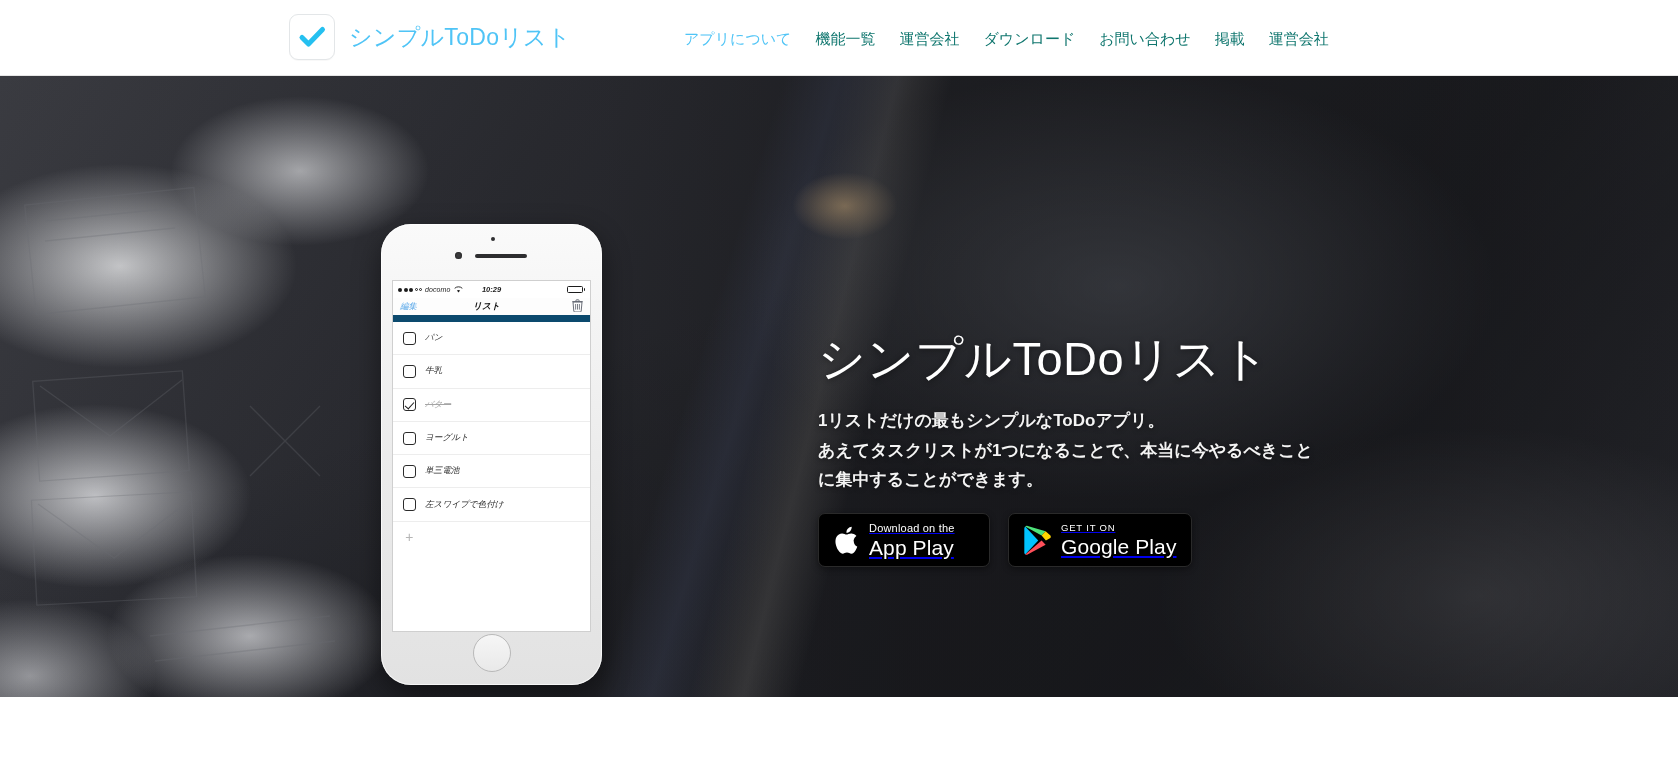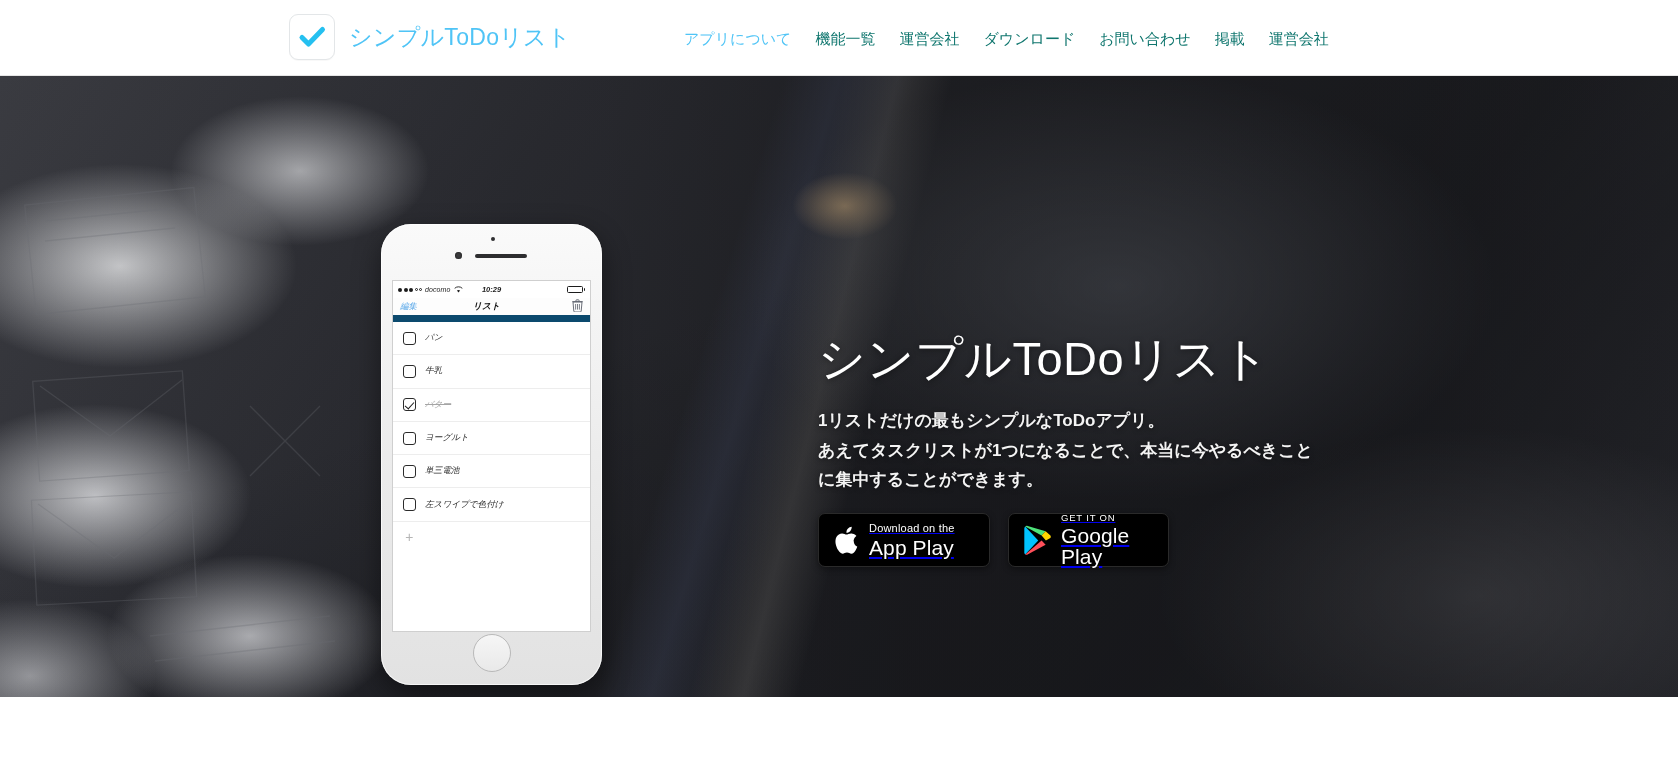--- a/index.html
+++ b/index.html
@@ -328,21 +328,21 @@
     background: #000000;
     display: flex;
     align-items: center;
     padding: 0 14px;
     gap: 10px;
     cursor: pointer;
     border: 1px solid #2a2a2a;
     box-shadow: 0 2px 6px rgba(0,0,0,0.4);
   }
   .badge-appstore { width: 172px; }
-  .badge-googleplay { width: 161px; }
+  .badge-googleplay { width: 184px; }
   .badge-txt { display: flex; flex-direction: column; justify-content: center; line-height: 1; }
   .badge-small {
     font-size: 11px;
     color: #ffffff;
     letter-spacing: 0.2px;
     margin-bottom: 3px;
   }
   .badge-small.caps { font-size: 9.5px; letter-spacing: 0.8px; }
   .badge-big {
     font-size: 21px;

